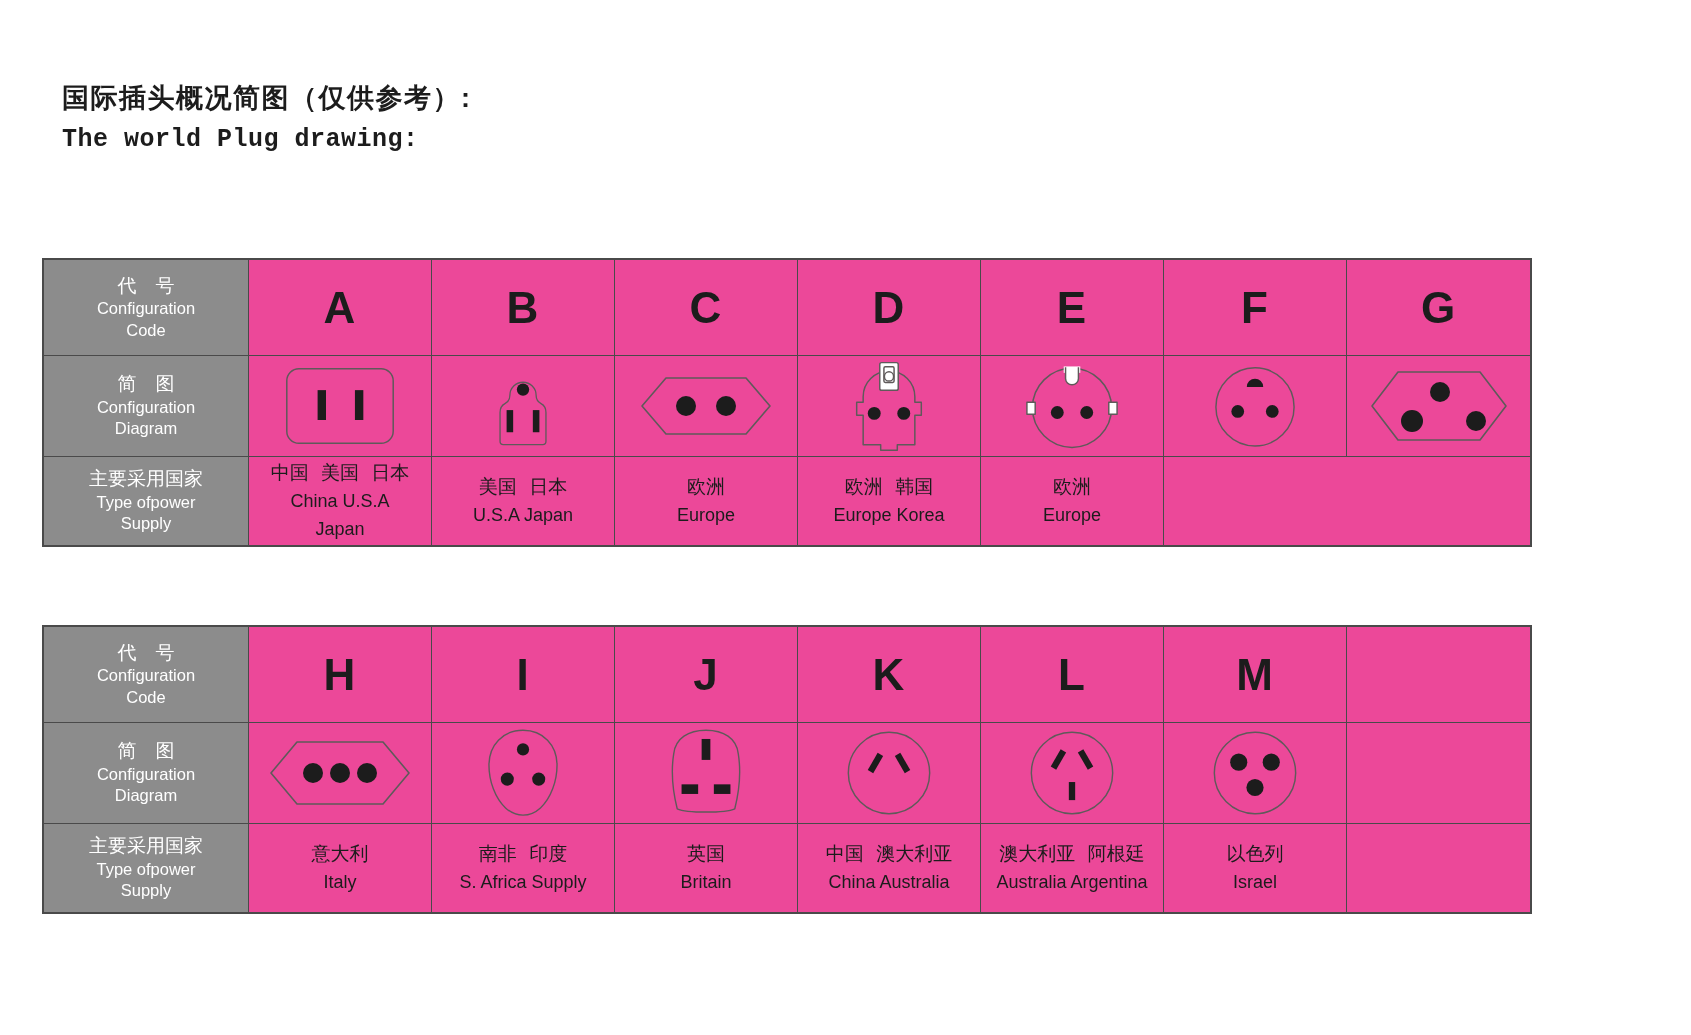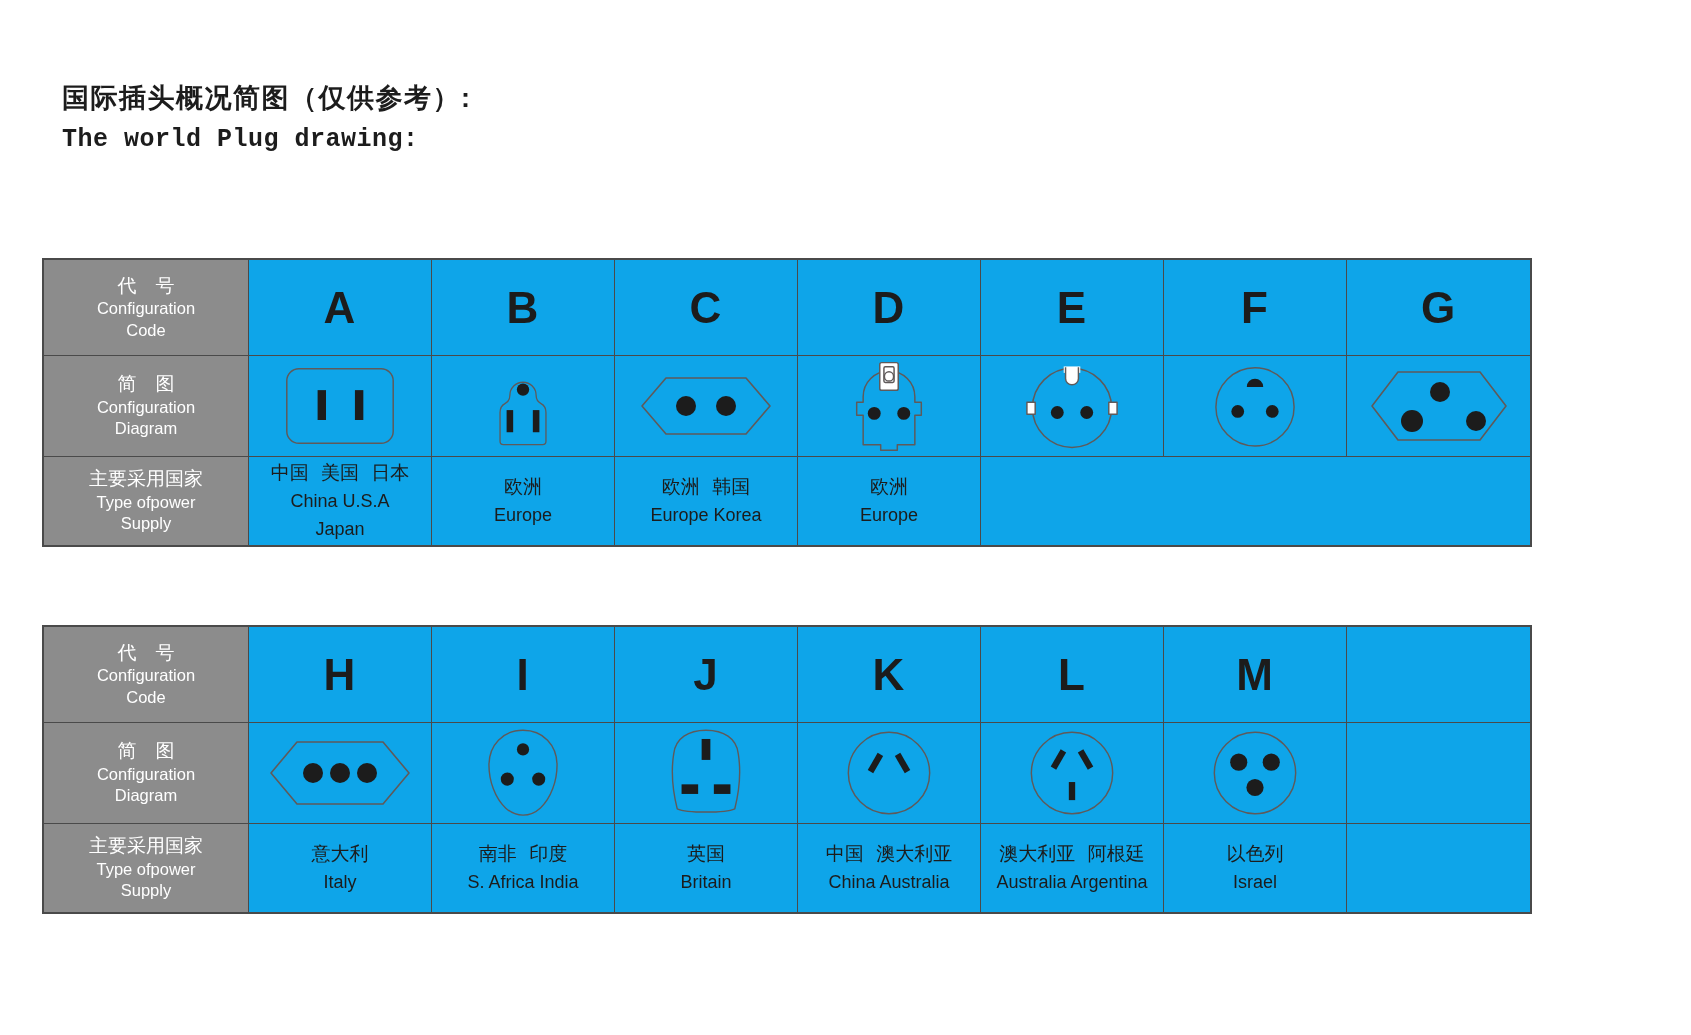--- a/index.html
+++ b/index.html
@@ -9,21 +9,21 @@
     font-family:"Liberation Sans", sans-serif; color:#1c1c1c;
   }
   .titles { position:absolute; left:42px; top:80px;margin-left:20px; }
   .title-cn { font-size:27px; font-weight:bold; letter-spacing:1.5px; }
   .title-en { font-size:25px; font-weight:bold; margin-top:9px; letter-spacing:0.5px;font-family:Liberation Mono, monospace; }
 
   .tbl {
     position:absolute; left:42px; width:1490px;
     display:grid; grid-template-columns:205px repeat(7, 1fr);
     grid-template-rows:96px 101px 88px;
-    border:2px solid #4a4a4a; background:#0ea5e9;
+    border:2px solid #4a4a4a; background:#ec4899;
   }
   .tbl1 { top:258px; }
   .tbl2 { top:625px; }
   .tbl > div {
     border-right:1.5px solid #4a4a4a; border-bottom:1.5px solid #4a4a4a;
     display:flex; flex-direction:column; align-items:center; justify-content:center;
     text-align:center; overflow:hidden;
   }
   .tbl > div:nth-child(8n) { border-right:none; }
   .tbl > div:nth-child(n+17) { border-bottom:none; }
@@ -137,20 +137,25 @@
     <span class="cn">主要采用国家</span>
     <span class="en">Type ofpower</span>
     <span class="en">Supply</span>
   </div>
   <div class="country">
     <span class="cn">中国 美国 日本</span>
     <span class="en">China U.S.A</span>
     <span class="en">Japan</span>
   </div>
   <div class="country">
+    <span class="cn">美国 日本</span>
+    <span class="en">U.S.A Japan</span>
+
+  </div>
+  <div class="country">
     <span class="cn">欧洲</span>
     <span class="en">Europe</span>
 
   </div>
   <div class="country">
     <span class="cn">欧洲 韩国</span>
     <span class="en">Europe Korea</span>
 
   </div>
   <div class="country">
@@ -234,21 +239,21 @@
     <span class="cn">主要采用国家</span>
     <span class="en">Type ofpower</span>
     <span class="en">Supply</span>
   </div>
   <div class="country">
     <span class="cn">意大利</span>
     <span class="en">Italy</span>
   </div>
   <div class="country">
     <span class="cn">南非 印度</span>
-    <span class="en">S. Africa India</span>
+    <span class="en">S. Africa Supply</span>
   </div>
   <div class="country">
     <span class="cn">英国</span>
     <span class="en">Britain</span>
   </div>
   <div class="country">
     <span class="cn">中国 澳大利亚</span>
     <span class="en">China Australia</span>
   </div>
   <div class="country">

